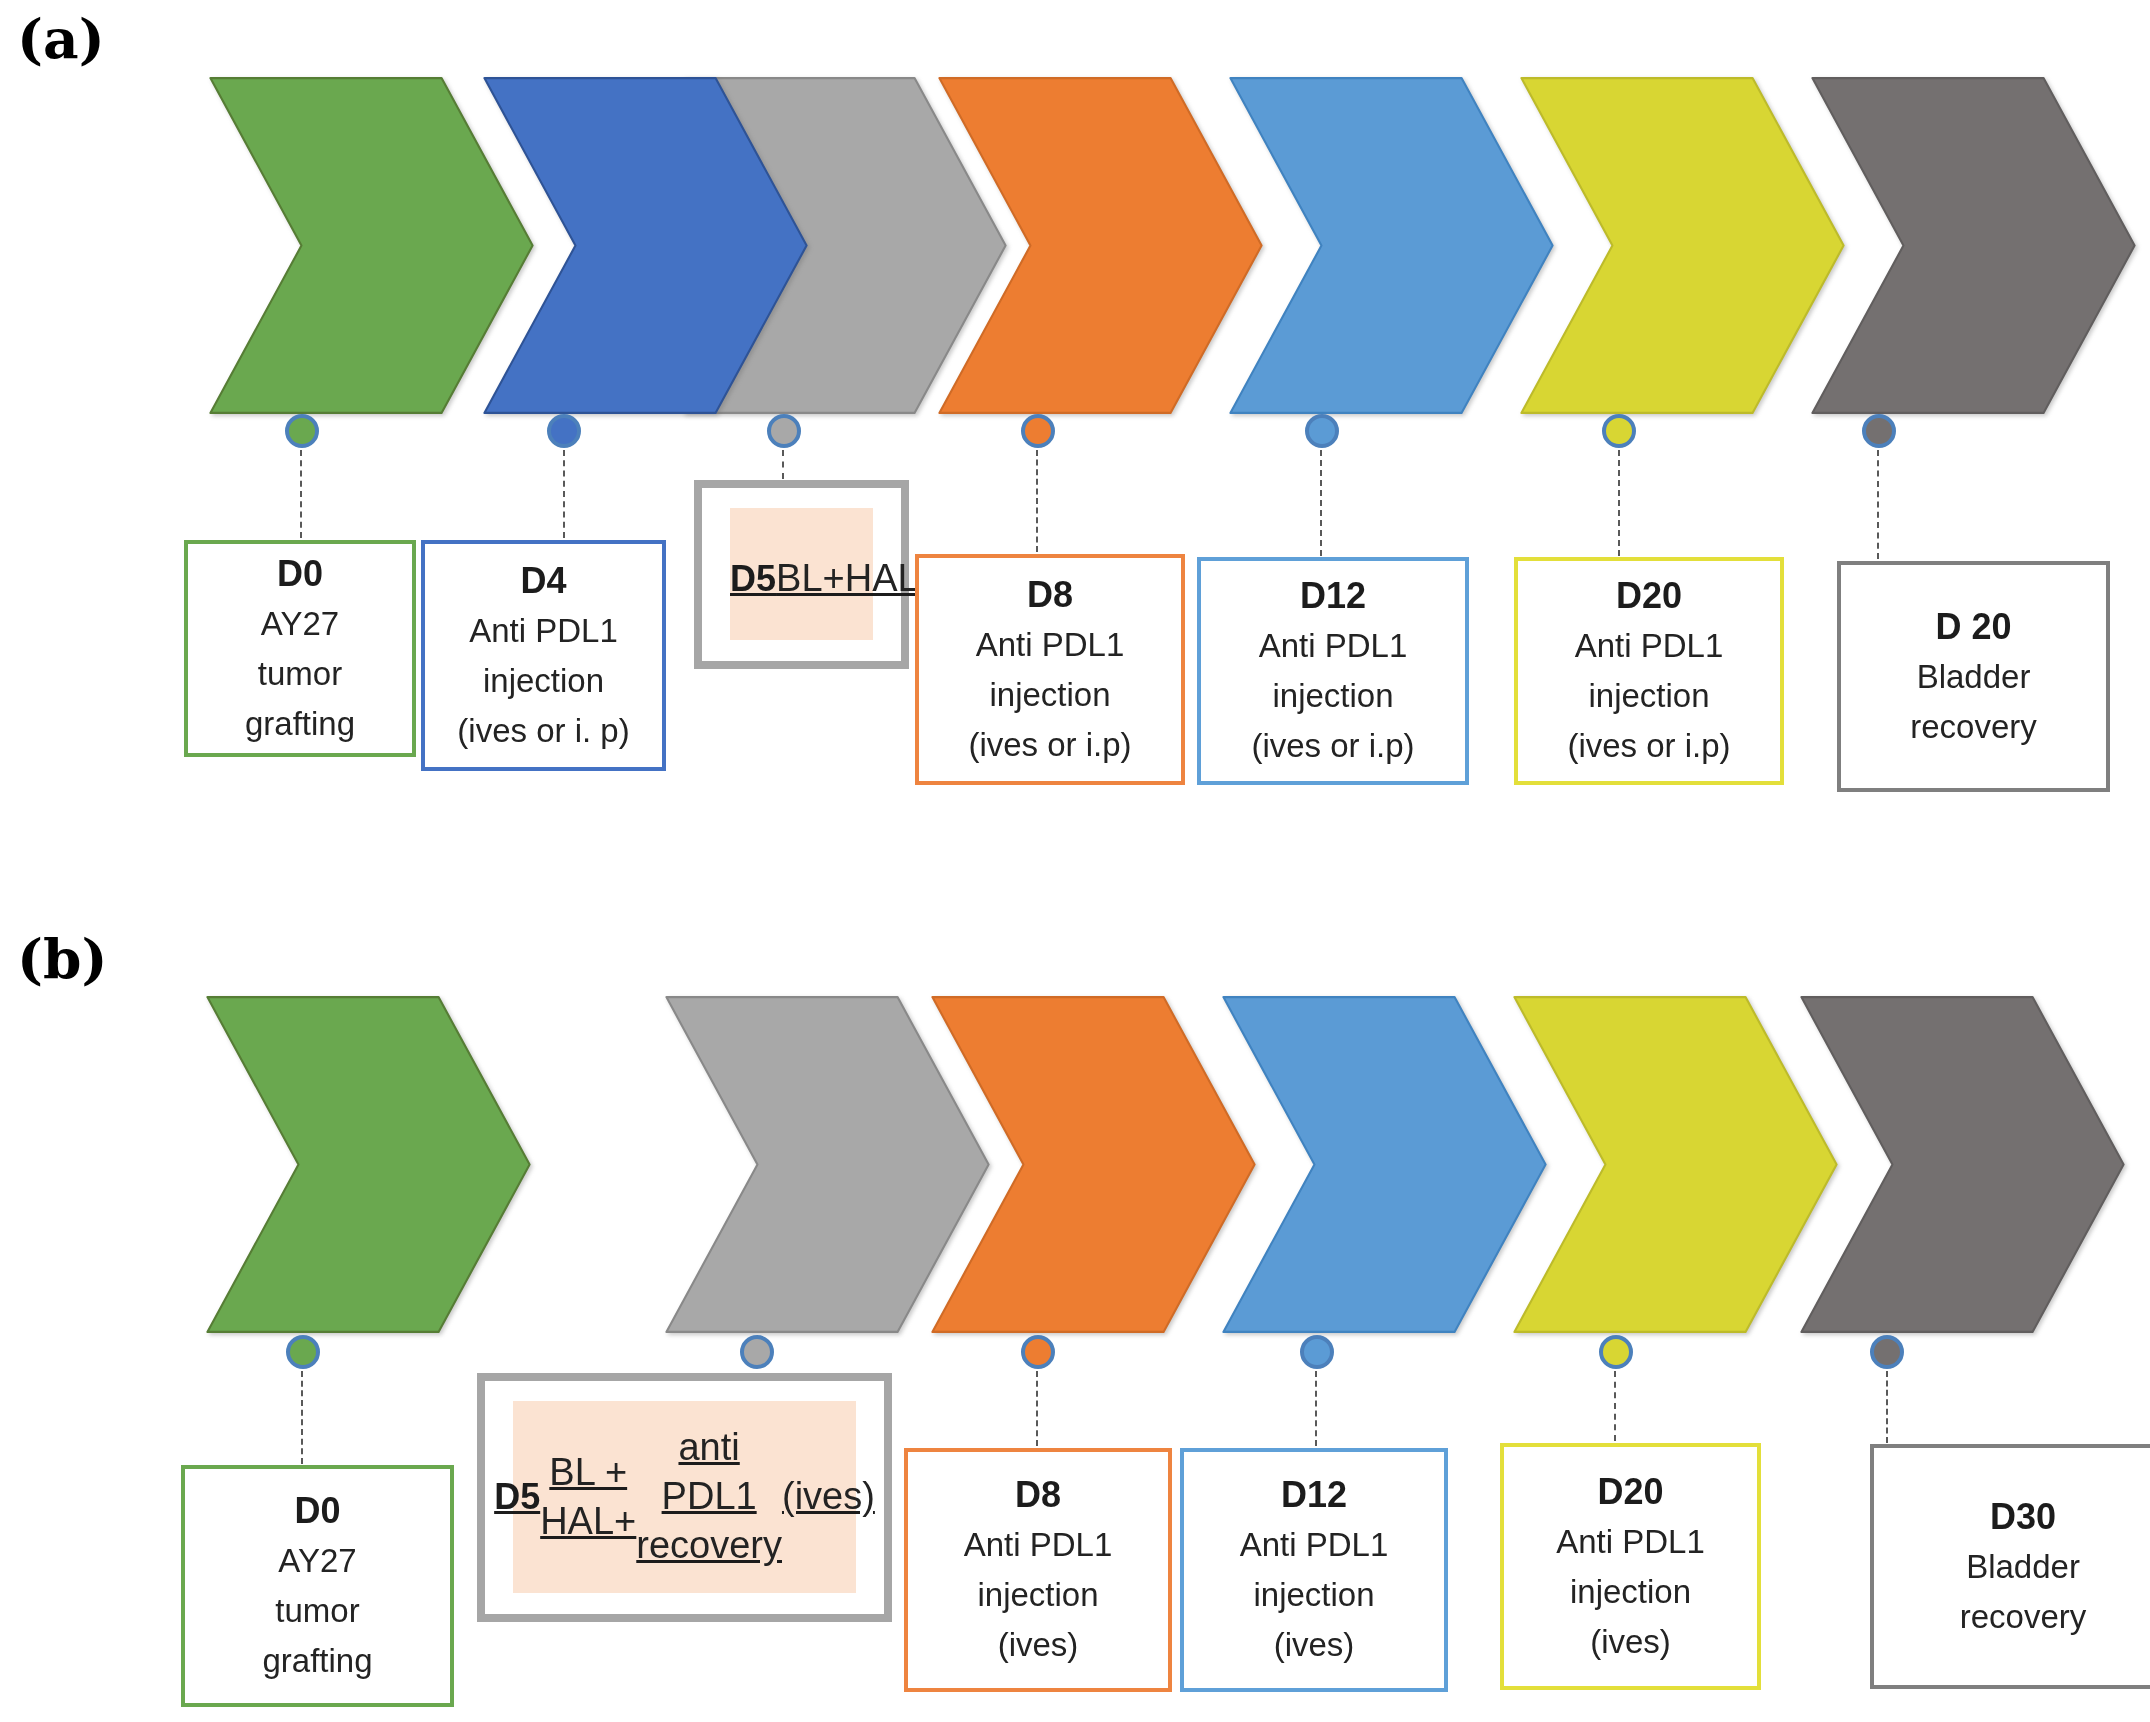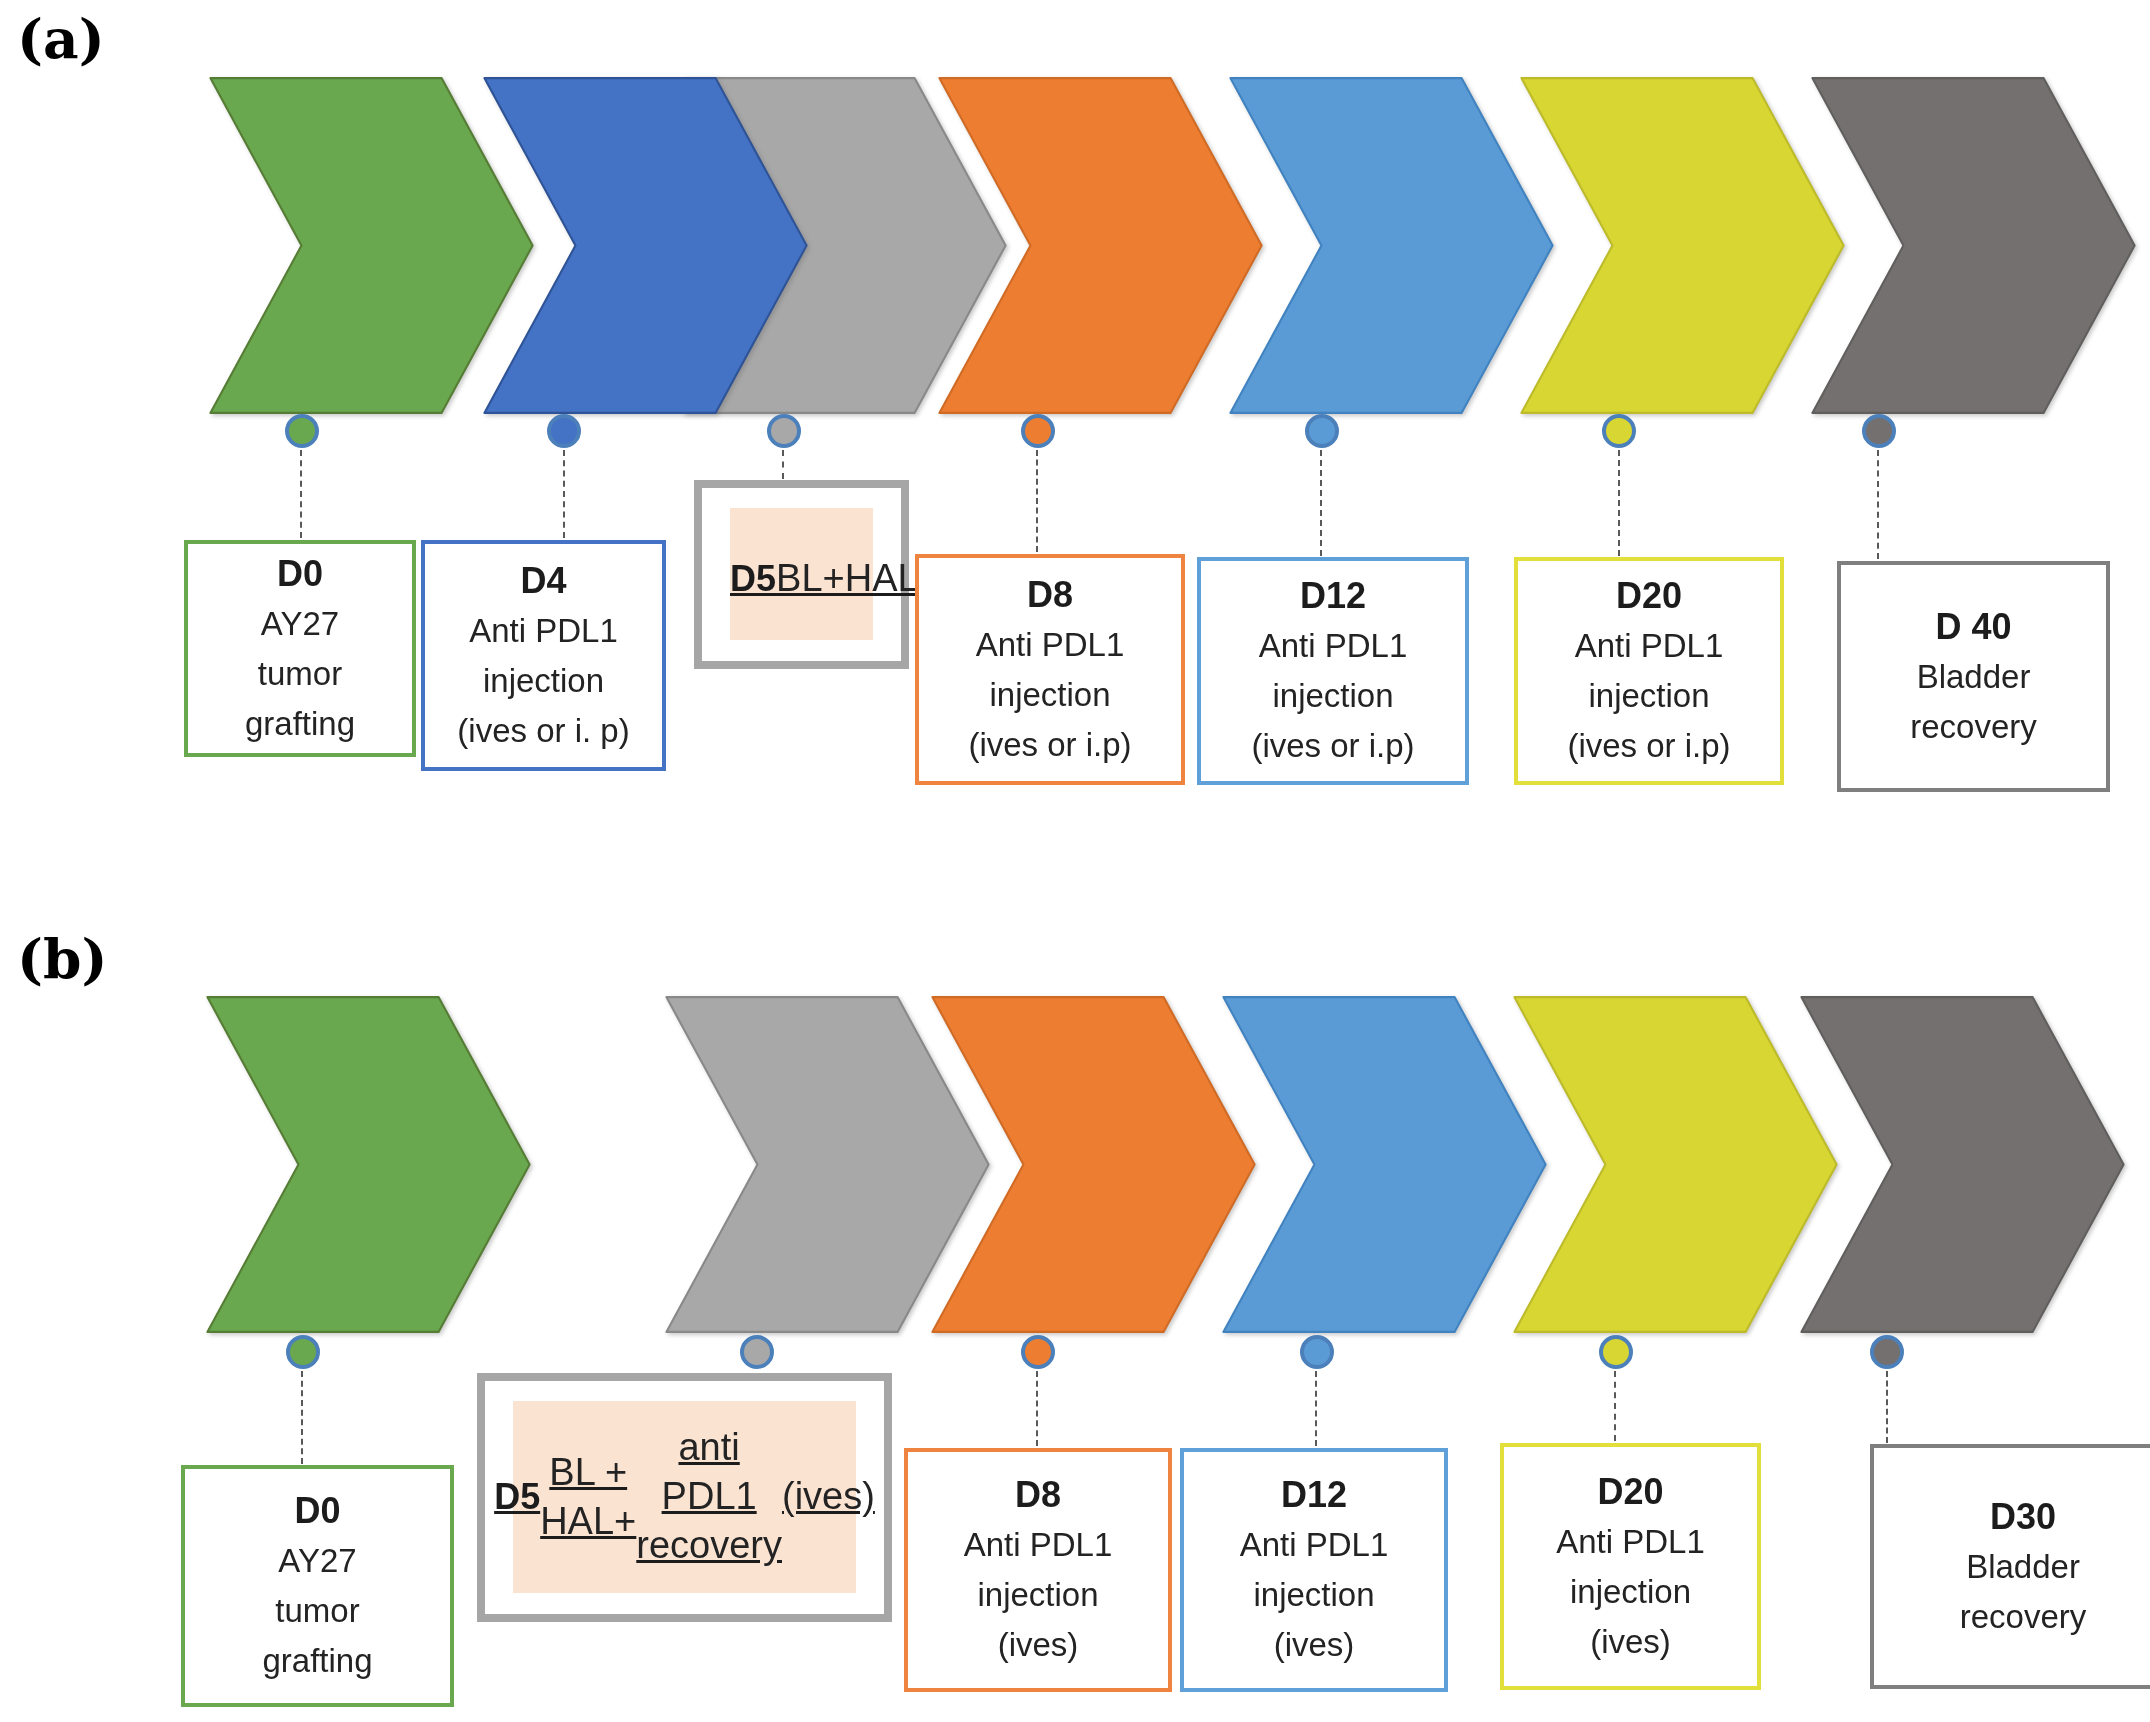--- a/index.html
+++ b/index.html
@@ -146,21 +146,21 @@
         <div class="line">Anti PDL1</div>
         <div class="line">injection</div>
         <div class="line">(ives or i.p)</div>
       </div>
       <svg width="327" height="339" class="chev" style="left: 1810px; top: 76px; z-index: 3;" viewBox="0 0 466 484">
         <polygon points="3,3 333,3 463,242 333,481 3,481 133,242" fill="#747070" stroke="#615e5e" stroke-width="3" stroke-linejoin="round"></polygon>
       </svg>
       <div class="dot" style="width: 34px; height: 34px; left: 1862px; top: 414px; background: rgb(116, 112, 112); border: 4.9px solid rgb(76, 128, 187); z-index: 20;"></div>
       <div class="dash-line" style="left: 1877px; top: 450px; height: 109px;"></div>
       <div class="step-box" style="left: 1837px; top: 561px; width: 273px; height: 231px; z-index: 15; border: 4.2px solid rgb(127, 127, 127);">
-        <div class="title">D 40</div>
+        <div class="title">D 20</div>
         <div class="line">Bladder</div>
         <div class="line">recovery</div>
       </div>
     </div>
   <div id="panel-b">
       <svg width="327" height="339" class="chev" style="left: 205px; top: 995px; z-index: 8;" viewBox="0 0 466 484">
         <polygon points="3,3 333,3 463,242 333,481 3,481 133,242" fill="#6aa84f" stroke="#567d35" stroke-width="3" stroke-linejoin="round"></polygon>
       </svg>
       <div class="dot" style="width: 34px; height: 34px; left: 286px; top: 1335px; background: rgb(106, 168, 79); border: 4.9px solid rgb(76, 128, 187); z-index: 20;"></div>
       <div class="dash-line" style="left: 301px; top: 1371px; height: 93px;"></div>

